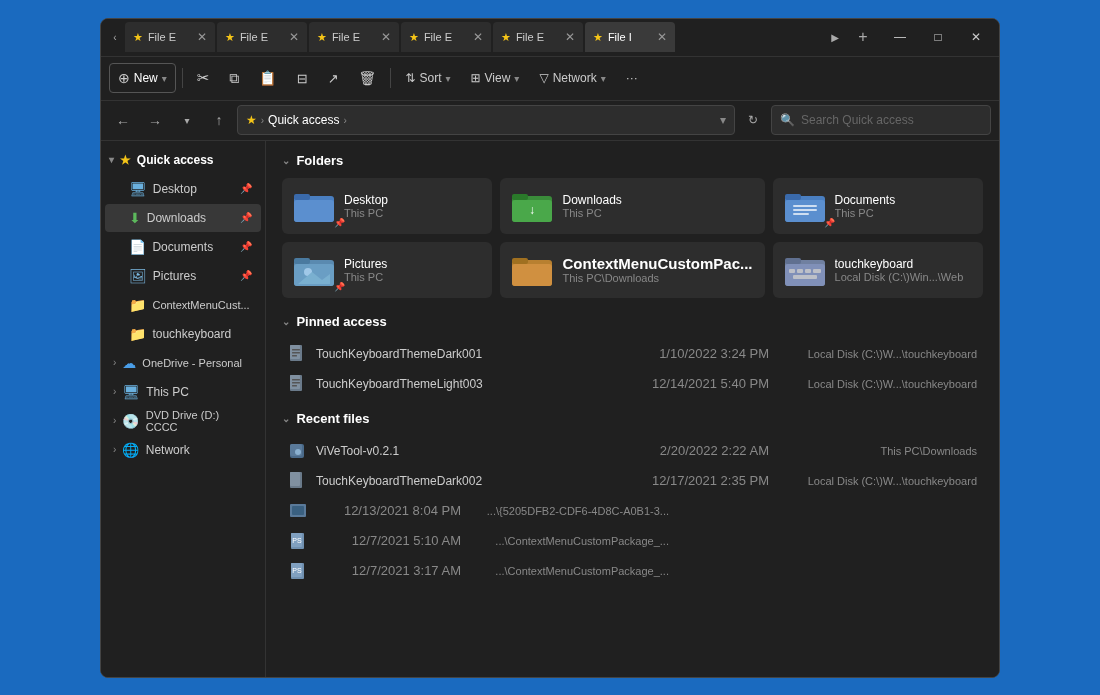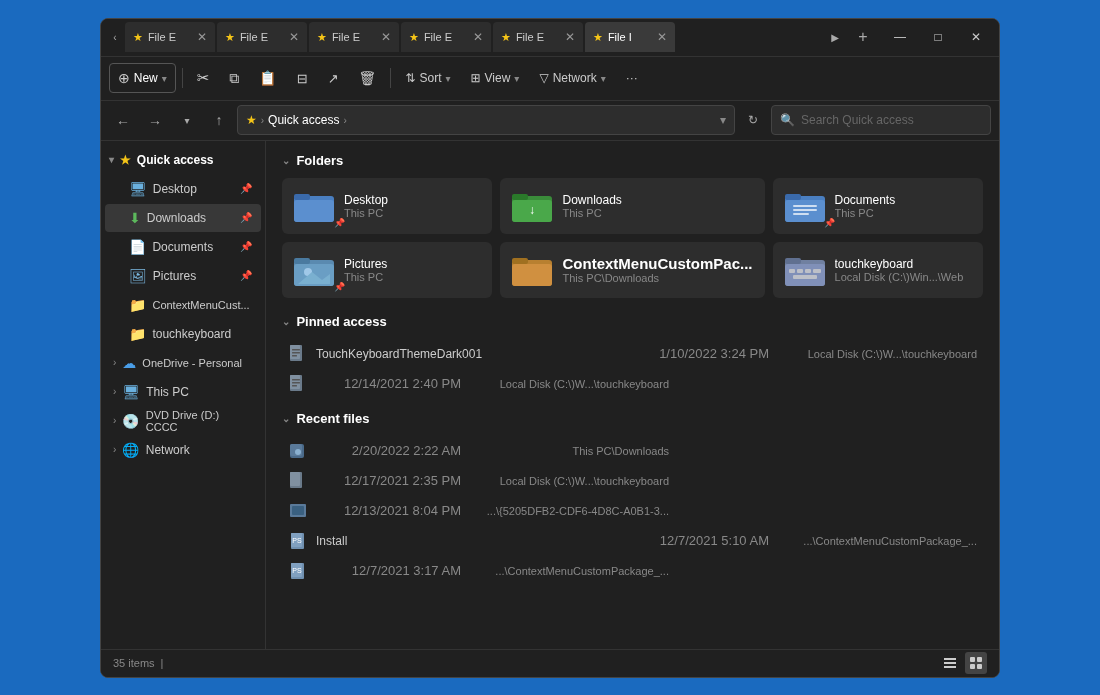--- a/index.html
+++ b/index.html
@@ -692,50 +692,53 @@
         <div class="file-row">
           <div class="file-icon-small">
             <svg width="20" height="20" viewBox="0 0 20 20">
                 <rect x="2" y="1" width="12" height="16" rx="1" fill="#6a7a8a"></rect>
                 <rect x="2" y="1" width="10" height="14" rx="1" fill="#8090a0"></rect>
                 <rect x="4" y="5" width="8" height="1.5" rx="0.5" fill="#555"></rect>
                 <rect x="4" y="8" width="8" height="1.5" rx="0.5" fill="#555"></rect>
                 <rect x="4" y="11" width="5" height="1.5" rx="0.5" fill="#555"></rect>
               </svg>
           </div>
-          <div class="file-date">12/14/2021 2:40 PM</div>
+          <div class="file-name">TouchKeyboardThemeLight003</div>
+          <div class="file-date">12/14/2021 5:40 PM</div>
           <div class="file-location">Local Disk (C:\)W...\touchkeyboard</div>
         </div>
       </div>
 
       <div class="section-header" style="margin-top:12px;">
         <span class="chevron">⌄</span>
         <span>Recent files</span>
       </div>
       <div class="files-table">
 
         <div class="file-row">
           <div class="file-icon-small">
             <svg width="20" height="20" viewBox="0 0 20 20">
                 <rect x="2" y="3" width="14" height="14" rx="2" fill="#4a6a8a"></rect>
                 <rect x="2" y="3" width="12" height="12" rx="2" fill="#5a7a9a"></rect>
                 <circle cx="10" cy="11" r="3" fill="#8ab0d0"></circle>
               </svg>
           </div>
+          <div class="file-name">ViVeTool-v0.2.1</div>
           <div class="file-date">2/20/2022 2:22 AM</div>
           <div class="file-location">This PC\Downloads</div>
         </div>
 
         <div class="file-row">
           <div class="file-icon-small">
             <svg width="20" height="20" viewBox="0 0 20 20">
                 <rect x="2" y="1" width="12" height="16" rx="1" fill="#6a7a8a"></rect>
                 <rect x="2" y="1" width="10" height="14" rx="1" fill="#8090a0"></rect>
               </svg>
           </div>
+          <div class="file-name">TouchKeyboardThemeDark002</div>
           <div class="file-date">12/17/2021 2:35 PM</div>
           <div class="file-location">Local Disk (C:\)W...\touchkeyboard</div>
         </div>
 
         <div class="file-row">
           <div class="file-icon-small">
             <svg width="20" height="20" viewBox="0 0 20 20">
                 <rect x="2" y="3" width="16" height="13" rx="1" fill="#5a7a9a"></rect>
                 <rect x="4" y="5" width="12" height="9" rx="1" fill="#3a6080"></rect>
               </svg>
@@ -745,56 +748,32 @@
         </div>
 
         <div class="file-row">
           <div class="file-icon-small">
             <svg width="20" height="20" viewBox="0 0 20 20">
                 <rect x="3" y="2" width="13" height="16" rx="1" fill="#7090b0"></rect>
                 <rect x="3" y="2" width="11" height="14" rx="1" fill="#80a0c0"></rect>
                 <text x="9" y="12" text-anchor="middle" fill="white" font-size="7">PS</text>
               </svg>
           </div>
-          <div class="file-name">Install</div>
           <div class="file-date">12/7/2021 5:10 AM</div>
           <div class="file-location">...\ContextMenuCustomPackage_...</div>
         </div>
 
         <div class="file-row">
           <div class="file-icon-small">
             <svg width="20" height="20" viewBox="0 0 20 20">
                 <rect x="3" y="2" width="13" height="16" rx="1" fill="#7090b0"></rect>
                 <rect x="3" y="2" width="11" height="14" rx="1" fill="#80a0c0"></rect>
                 <text x="9" y="12" text-anchor="middle" fill="white" font-size="7">PS</text>
               </svg>
           </div>
           <div class="file-date">12/7/2021 3:17 AM</div>
           <div class="file-location">...\ContextMenuCustomPackage_...</div>
         </div>
       </div>
     </div>
   </div>
 
-  <div class="status-bar">
-    <div style="display:flex;align-items:center;gap:6px;">
-      <span>35 items</span>
-      <span>|</span>
-    </div>
-    <div class="status-views">
-      <div class="view-btn">
-        <svg width="14" height="14" viewBox="0 0 14 14">
-            <rect x="1" y="2" width="12" height="2" fill="#ccc"></rect>
-            <rect x="1" y="6" width="12" height="2" fill="#ccc"></rect>
-            <rect x="1" y="10" width="12" height="2" fill="#ccc"></rect>
-          </svg>
-      </div>
-      <div class="view-btn" style="background:#444;">
-        <svg width="14" height="14" viewBox="0 0 14 14">
-            <rect x="1" y="1" width="5" height="5" rx="1" fill="#ccc"></rect>
-            <rect x="8" y="1" width="5" height="5" rx="1" fill="#ccc"></rect>
-            <rect x="1" y="8" width="5" height="5" rx="1" fill="#ccc"></rect>
-            <rect x="8" y="8" width="5" height="5" rx="1" fill="#ccc"></rect>
-          </svg>
-      </div>
-    </div>
-  </div>
 </div>
 
 </body></html>

